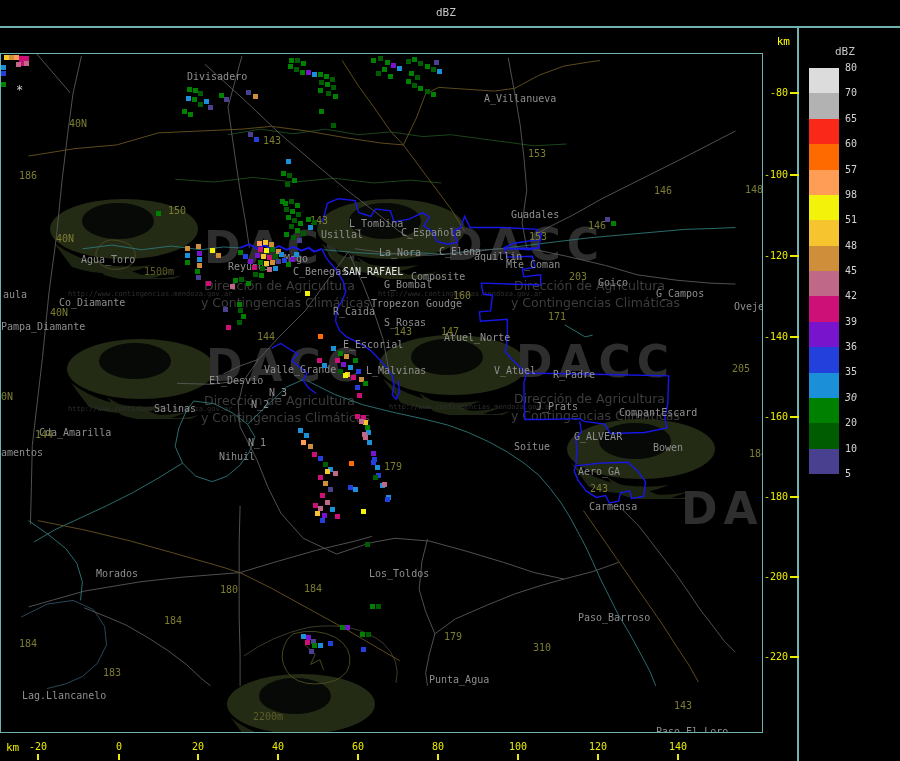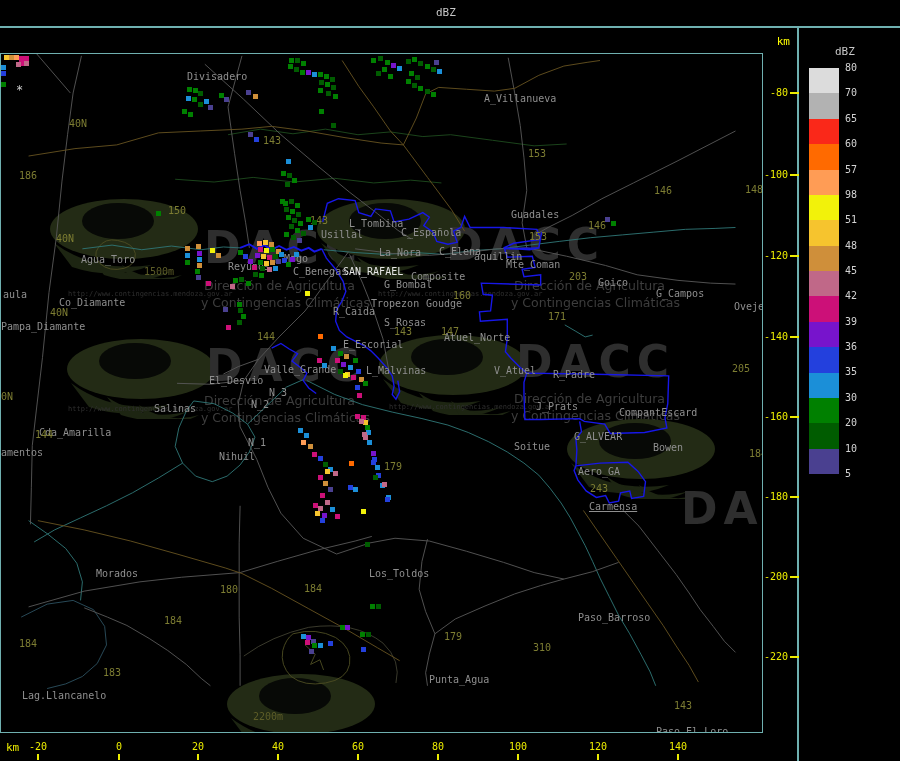--- a/index.html
+++ b/index.html
@@ -219,21 +219,21 @@
       <div class="mlab " style="left: 342px; top: 286px;">E_Escorial</div>
       <div class="mlab " style="left: 365px; top: 312px;">L_Malvinas</div>
       <div class="mlab " style="left: 493px; top: 312px;">V_Atuel</div>
       <div class="mlab " style="left: 552px; top: 316px;">R_Padre</div>
       <div class="mlab " style="left: 535px; top: 348px;">J_Prats</div>
       <div class="mlab " style="left: 618px; top: 354px;">CompantEscard</div>
       <div class="mlab " style="left: 573px; top: 378px;">G_ALVEAR</div>
       <div class="mlab " style="left: 513px; top: 388px;">Soitue</div>
       <div class="mlab " style="left: 652px; top: 389px;">Bowen</div>
       <div class="mlab " style="left: 577px; top: 413px;">Aero_GA</div>
-      <div class="mlab " style="left: 588px; top: 448px; text-decoration: underline;">Carmensa</div>
+      <div class="mlab " style="left: 588px; top: 448px;">Carmensa</div>
       <div class="mlab " style="left: 208px; top: 322px;">El_Desvio</div>
       <div class="mlab " style="left: 263px; top: 311px;">Valle_Grande</div>
       <div class="mlab " style="left: 153px; top: 350px;">Salinas</div>
       <div class="mlab " style="left: 268px; top: 334px;">N_3</div>
       <div class="mlab " style="left: 250px; top: 346px;">N_2</div>
       <div class="mlab " style="left: 247px; top: 384px;">N_1</div>
       <div class="mlab " style="left: 218px; top: 398px;">Nihuil</div>
       <div class="mlab " style="left: 95px; top: 515px;">Morados</div>
       <div class="mlab " style="left: 368px; top: 515px;">Los_Toldos</div>
       <div class="mlab " style="left: 577px; top: 559px;">Paso_Barroso</div>
@@ -534,21 +534,21 @@
     <div class="lg-label" style="top: 70.125px;">60</div>
     <div class="lg-label" style="top: 95.5px;">57</div>
     <div class="lg-label" style="top: 120.875px;">98</div>
     <div class="lg-label" style="top: 146.25px;">51</div>
     <div class="lg-label" style="top: 171.625px;">48</div>
     <div class="lg-label" style="top: 197px;">45</div>
     <div class="lg-label" style="top: 222.375px;">42</div>
     <div class="lg-label" style="top: 247.75px;">39</div>
     <div class="lg-label" style="top: 273.125px;">36</div>
     <div class="lg-label" style="top: 298px;">35</div>
-    <div class="lg-label" style="top: 323.875px;">30</div>
+    <div class="lg-label" style="top: 323.875px; font-style: italic;">30</div>
     <div class="lg-label" style="top: 349.25px;">20</div>
     <div class="lg-label" style="top: 374.625px;">10</div>
     <div class="lg-label" style="top: 400px;">5</div>
   </div>
 <div id="axis-right">
     <div class="ax-r" style="top: 87px;">-80</div>
     <div class="tick-r" style="top: 92px;"></div>
     <div class="ax-r" style="top: 169px;">-100</div>
     <div class="tick-r" style="top: 174px;"></div>
     <div class="ax-r" style="top: 250px;">-120</div>

